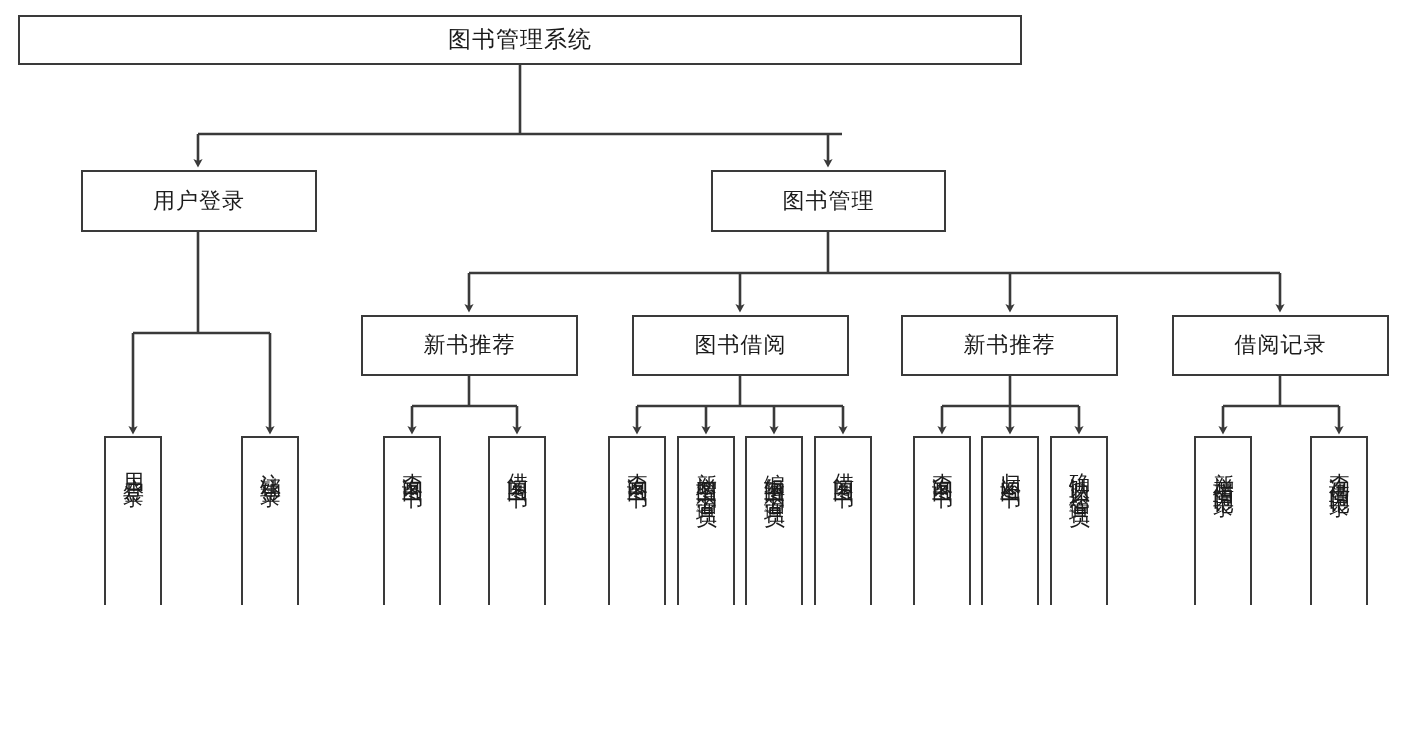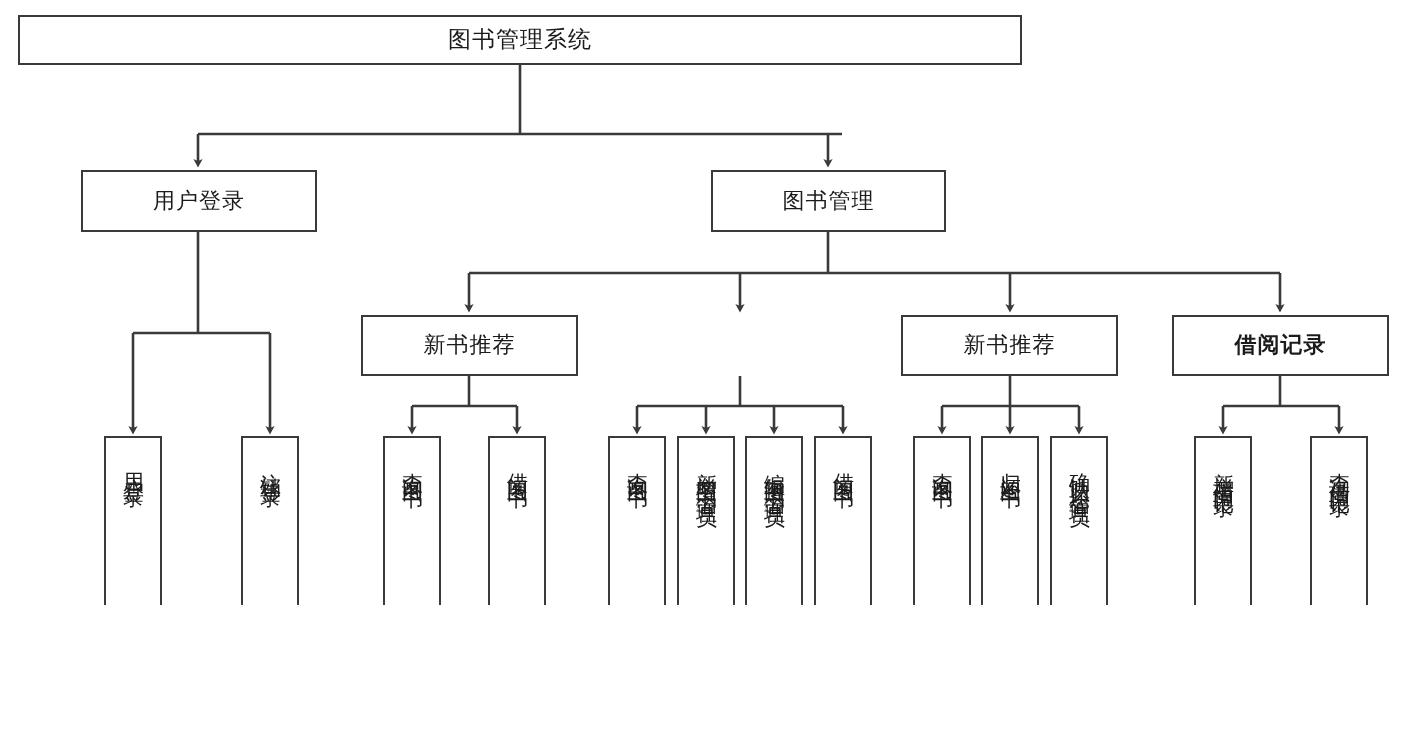--- a/index.html
+++ b/index.html
@@ -127,24 +127,27 @@
   <div class="node horiz" style="left:81px; top:170px; width:236px; height:62px;">
     <span>用户登录</span>
   </div>
   <div class="node horiz" style="left:361px; top:315px; width:217px; height:61px;">
     <span>新书推荐</span>
   </div>
 
   <div class="node horiz" style="left:711px; top:170px; width:235px; height:62px;">
     <span>图书管理</span>
   </div>
+  <div class="node horiz" style="left:632px; top:315px; width:217px; height:61px;">
+    <span>图书借阅</span>
+  </div>
   <div class="node horiz" style="left:901px; top:315px; width:217px; height:61px;">
     <span>新书推荐</span>
   </div>
-  <div class="node horiz" style="left:1172px; top:315px; width:217px; height:61px;font-weight:bold;">
+  <div class="node horiz" style="left:1172px; top:315px; width:217px; height:61px;">
     <span>借阅记录</span>
   </div>
 
   <div class="node leaf" style="left:104px; top:436px; width:58px; height:298px;">
     <span class="vtext">用户登录</span>
   </div>
   <div class="node leaf" style="left:241px; top:436px; width:58px; height:298px;">
     <span class="vtext">注销登录</span>
   </div>
 

